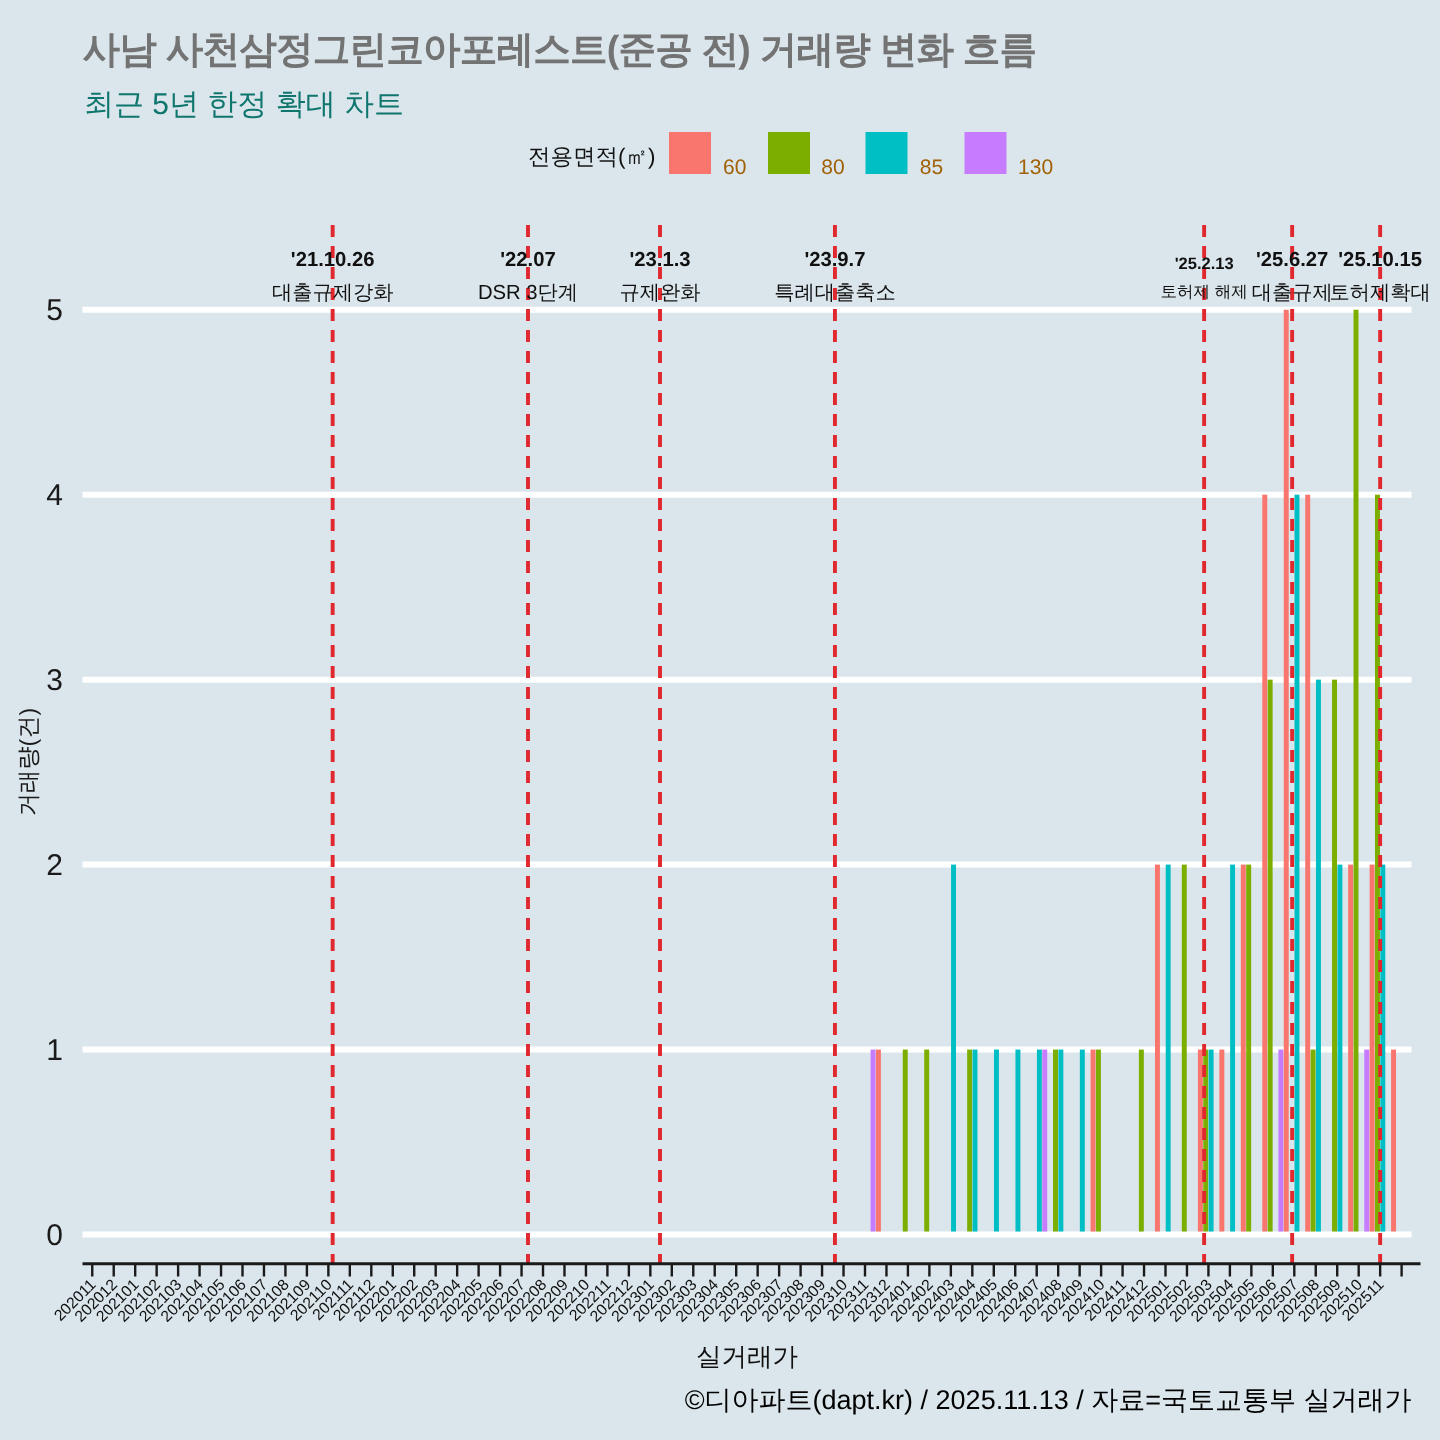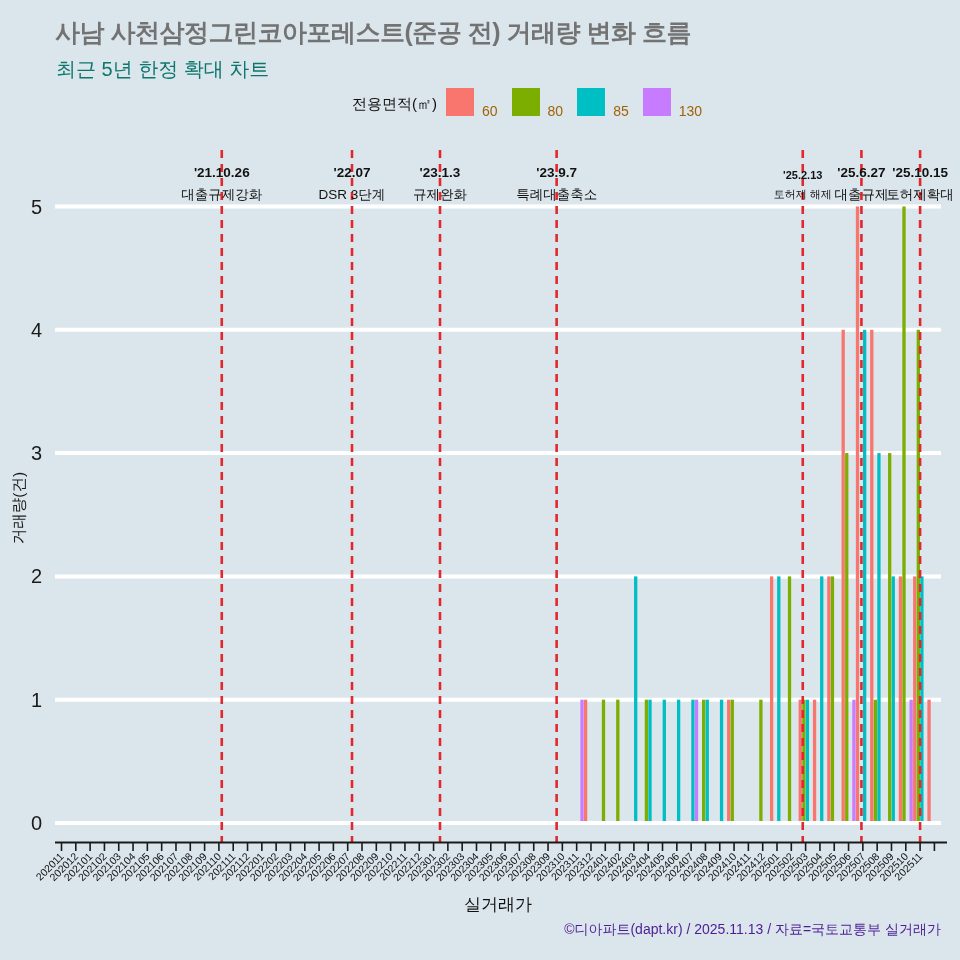--- a/index.html
+++ b/index.html
@@ -23,21 +23,21 @@
   }
   .legend-title{font-size:15px;color:#111;margin-right:9px;}
   .legend-swatch{display:inline-block;width:28px;height:28px;margin-right:8px;}
   .legend-entry-label{font-size:14px;color:#a16207;margin-right:14px;}
   #chart-svg{position:absolute;left:0;top:0;}
   .x-axis-title{
     position:absolute;left:55px;top:893px;width:886px;text-align:center;
     font-size:17px;color:#111;
   }
   .footer{
-    position:absolute;right:19px;top:921px;font-size:14px;color:#4c1d95;
+    position:absolute;right:19px;top:921px;font-size:18px;color:#000000;
   }
 </style>
 </head>
 <body>
 
 <div class="title">사남 사천삼정그린코아포레스트(준공 전) 거래량 변화 흐름</div>
 <div class="subtitle">최근 5년 한정 확대 차트</div>
 
 <div class="legend">
   <span class="legend-title">전용면적(㎡)</span>

